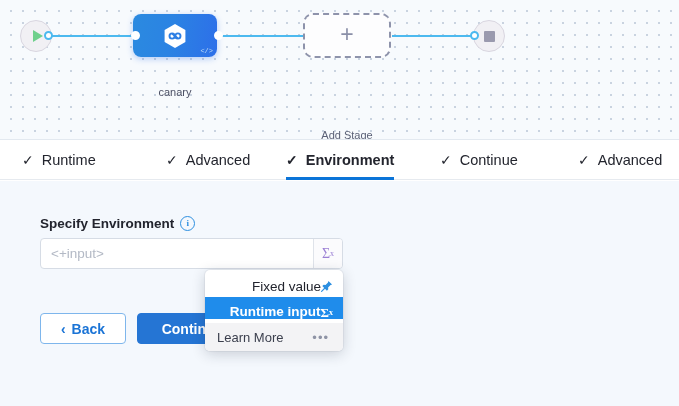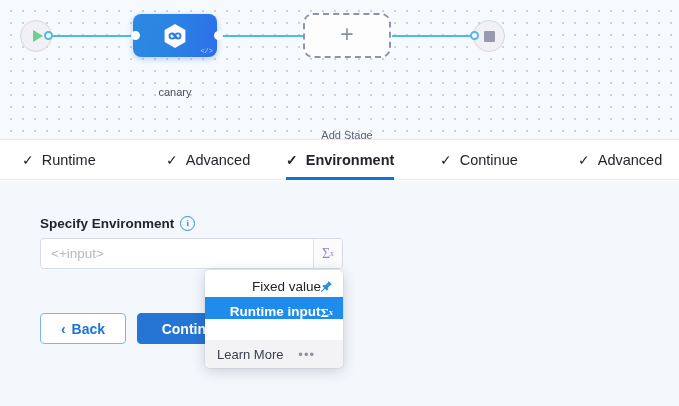--- a/index.html
+++ b/index.html
@@ -297,25 +297,25 @@
     color: #ffffff;
     font-weight: bold;
     align-items: flex-end;
   }
   .dd-icon { font-size: 12px; line-height: 1; display:inline-flex; align-items:center; }
   .dd-icon.pin { color: #2d8fe0; }
   .dd-item.selected .dd-icon.sigma { color: #ffffff; font-family:"Liberation Serif", serif; font-size:13px;}
   .dd-icon.fx { color: #f0803c; font-style: italic; font-family: "Liberation Serif", serif; font-size: 13px; }
   .dd-icon.fx sub { font-size: 8px; font-style: normal; }
   .dd-footer {
-    margin-top: 21px;
+    margin-top: 4px;
     height: 28px;
     background: #f3f3f5;
     display: flex; align-items: center; justify-content: space-between;
-    padding: 0 28px 0 12px;
+    padding: 0 14px 0 12px;
     font-size: 13px;
     color: #3b3f4d;
     cursor: pointer;
   }
   .dots { color: #8e93a5; letter-spacing: 1px; font-size: 13px; line-height: 1; }
 </style>
 </head>
 <body>
 
 <div id="canvas">

